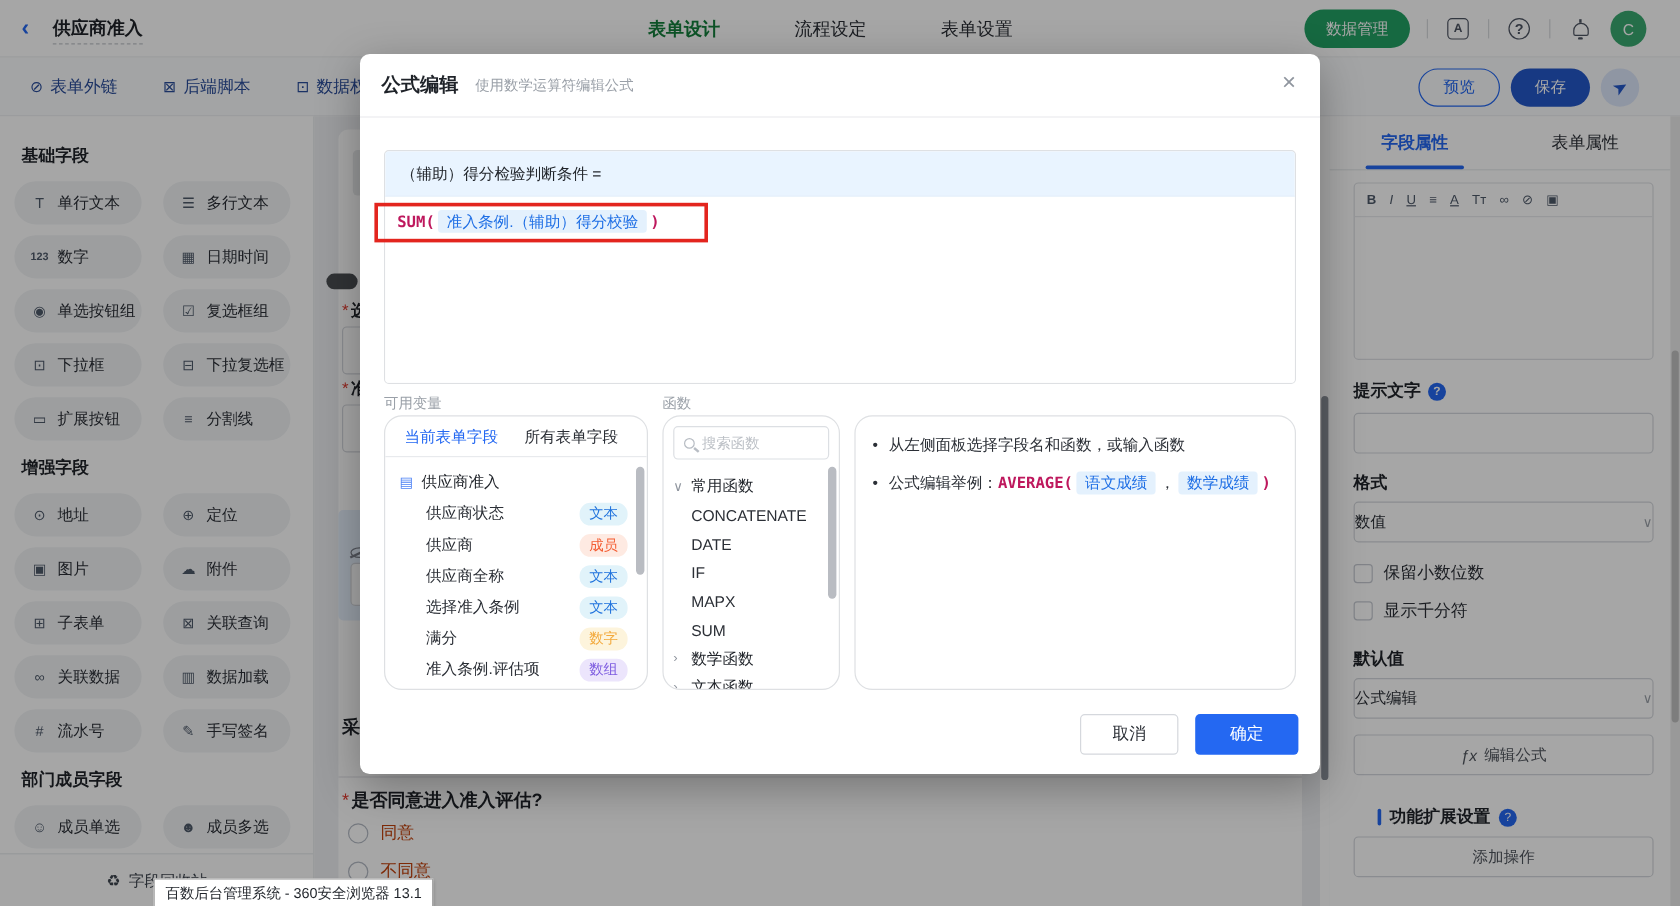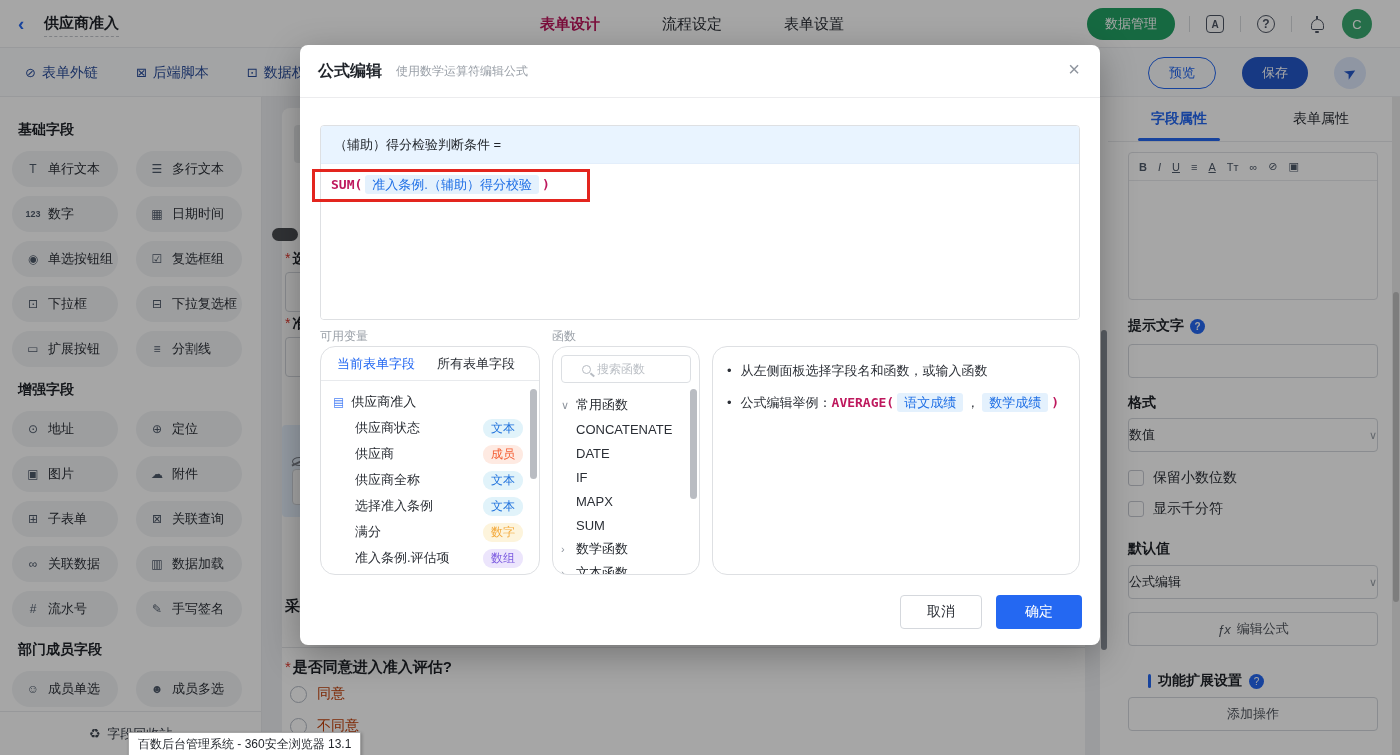--- a/index.html
+++ b/index.html
@@ -8,21 +8,21 @@
   .stage { position:relative; width:1400px; height:755px; background:#fff; overflow:hidden; }
 
   
   .topbar { position:absolute; left:0; top:0; width:1400px; height:48px; background:#fff;
     border-bottom:1px solid #ebedf0; }
   .back { position:absolute; left:18px; top:13px; color:#2468f2; font-size:19px; font-weight:700; cursor:pointer; }
   .apptitle { position:absolute; left:44px; top:14px; font-size:15px; color:#1f2329; font-weight:600;
     border-bottom:1px dashed #c3c6cc; padding-bottom:3px; }
   .navtabs { position:absolute; left:540px; top:0; height:48px; display:flex; gap:62px; align-items:center; }
   .navtab { font-size:15px; color:#2b2f36; cursor:pointer; }
-  .navtab.active { color:#be185d; font-weight:600; }
+  .navtab.active { color:#15803d; font-weight:600; }
   .topright { position:absolute; right:28px; top:0; height:48px; display:flex; align-items:center; gap:14px; }
   .greenbtn { background:#23a164; color:#fff; font-size:13px; border:none; border-radius:16px;
     padding:7px 18px; cursor:pointer; }
   .vdiv { width:1px; height:16px; background:#d8dadd; }
   .ibtn { width:22px; height:22px; display:flex; align-items:center; justify-content:center;
     color:#4e5563; cursor:pointer; }
   .sqicon { width:18px; height:18px; border:1.6px solid #4e5563; border-radius:4px; font-size:10px;
     display:flex; align-items:center; justify-content:center; font-weight:700; }
   .circleicon { width:18px; height:18px; border:1.6px solid #4e5563; border-radius:50%; font-size:12px;
     display:flex; align-items:center; justify-content:center; font-weight:700; }
@@ -33,21 +33,21 @@
     border-radius:2px; background:#4e5563; }
   .avatar { width:30px; height:30px; border-radius:50%; background:#3aaa70; color:#fff; font-size:13px;
     display:flex; align-items:center; justify-content:center; cursor:pointer; }
 
   
   .toolrow { position:absolute; left:0; top:48px; width:1400px; height:49px; background:#fbfcfd;
     border-bottom:1px solid #ebedf0; }
   .toollinks { position:absolute; left:25px; top:0; height:49px; display:flex; gap:38px; align-items:center; }
   .toollink { display:flex; gap:6px; align-items:center; font-size:14px; color:#2a4d9b; cursor:pointer; }
   .toollink .g { font-size:13px; color:#2a4d9b; }
-  .toolbtns { position:absolute; right:34px; top:0; height:49px; display:flex; gap:26px; align-items:center;justify-content:center; }
+  .toolbtns { position:absolute; right:34px; top:0; height:49px; display:flex; gap:9px; align-items:center;justify-content:center; }
   .btn-outline { border:1px solid #2468f2; color:#2468f2; background:#fbfcfd; border-radius:16px;
     font-size:13px; padding:6px 20px; cursor:pointer; }
   .btn-primary-pill { border:none; background:#2458c9; color:#fff; border-radius:16px; font-size:13px;
     padding:7px 20px; cursor:pointer; }
   .sharebtn { width:32px; height:32px; border-radius:50%; background:#dce7fb; color:#2458c9;
     display:flex; align-items:center; justify-content:center; font-size:15px; cursor:pointer; }
   .sharebtn span { transform:rotate(-30deg); font-weight:700; }
 
   
   .sidebar { position:absolute; left:0; top:97px; width:262px; height:658px; background:#fff;
@@ -147,21 +147,21 @@
   .vrow { display:flex; align-items:center; justify-content:space-between; height:26px; padding-left:22px; cursor:pointer; }
   .vname { font-size:13px; color:#2b2f36; }
   .tpill { font-size:12px; border-radius:9px; padding:1px 8px; margin-right:6px; flex:none; }
   .tp-text { background:#e1f3fa; color:#2173dd; }
   .tp-member { background:#feeae2; color:#f45d33; }
   .tp-number { background:#fdf4dc; color:#f3a93c; }
   .tp-array { background:#ece5fc; color:#7d5ce0; }
   .vp-scroll { position:absolute; right:2px; top:42px; width:7px; height:90px; background:#b9bcc2; border-radius:4px; }
   .fp { left:252px; width:148px; }
   .searchbox { margin:8px; height:28px; border:1px solid #dcdfe3; border-radius:4px; display:flex;
-    align-items:center; gap:6px; padding:0 20px; }
+    align-items:center; gap:6px; padding:0 8px; }
   .mag { position:relative; width:9px; height:9px; border:1.5px solid #b7bcc3; border-radius:50%; flex:none; }
   .mag::after { content:""; position:absolute; left:7px; top:8px; width:5px; height:1.5px; background:#b7bcc3; transform:rotate(40deg); }
   .searchph { font-size:12px; color:#bcc0c6; }
   .ftree { padding:2px 0 0 8px; }
   .fgroup { display:flex; align-items:center; gap:6px; height:24px; font-size:13px; color:#1f2329; cursor:pointer; }
   .fgroup .c { color:#8f959e; font-size:11px; width:9px; }
   .fitem { height:24px; display:flex; align-items:center; padding-left:15px; font-size:13px; color:#2b2f36; cursor:pointer; }
   .fp-scroll { position:absolute; right:2px; top:42px; width:7px; height:110px; background:#b9bcc2; border-radius:4px; }
   .hp { left:412px; width:368px; padding:14px 14px 0 14px; }
   .hintline { display:flex; gap:9px; font-size:13px; color:#2b2f36; margin-bottom:12px; line-height:20px; }

